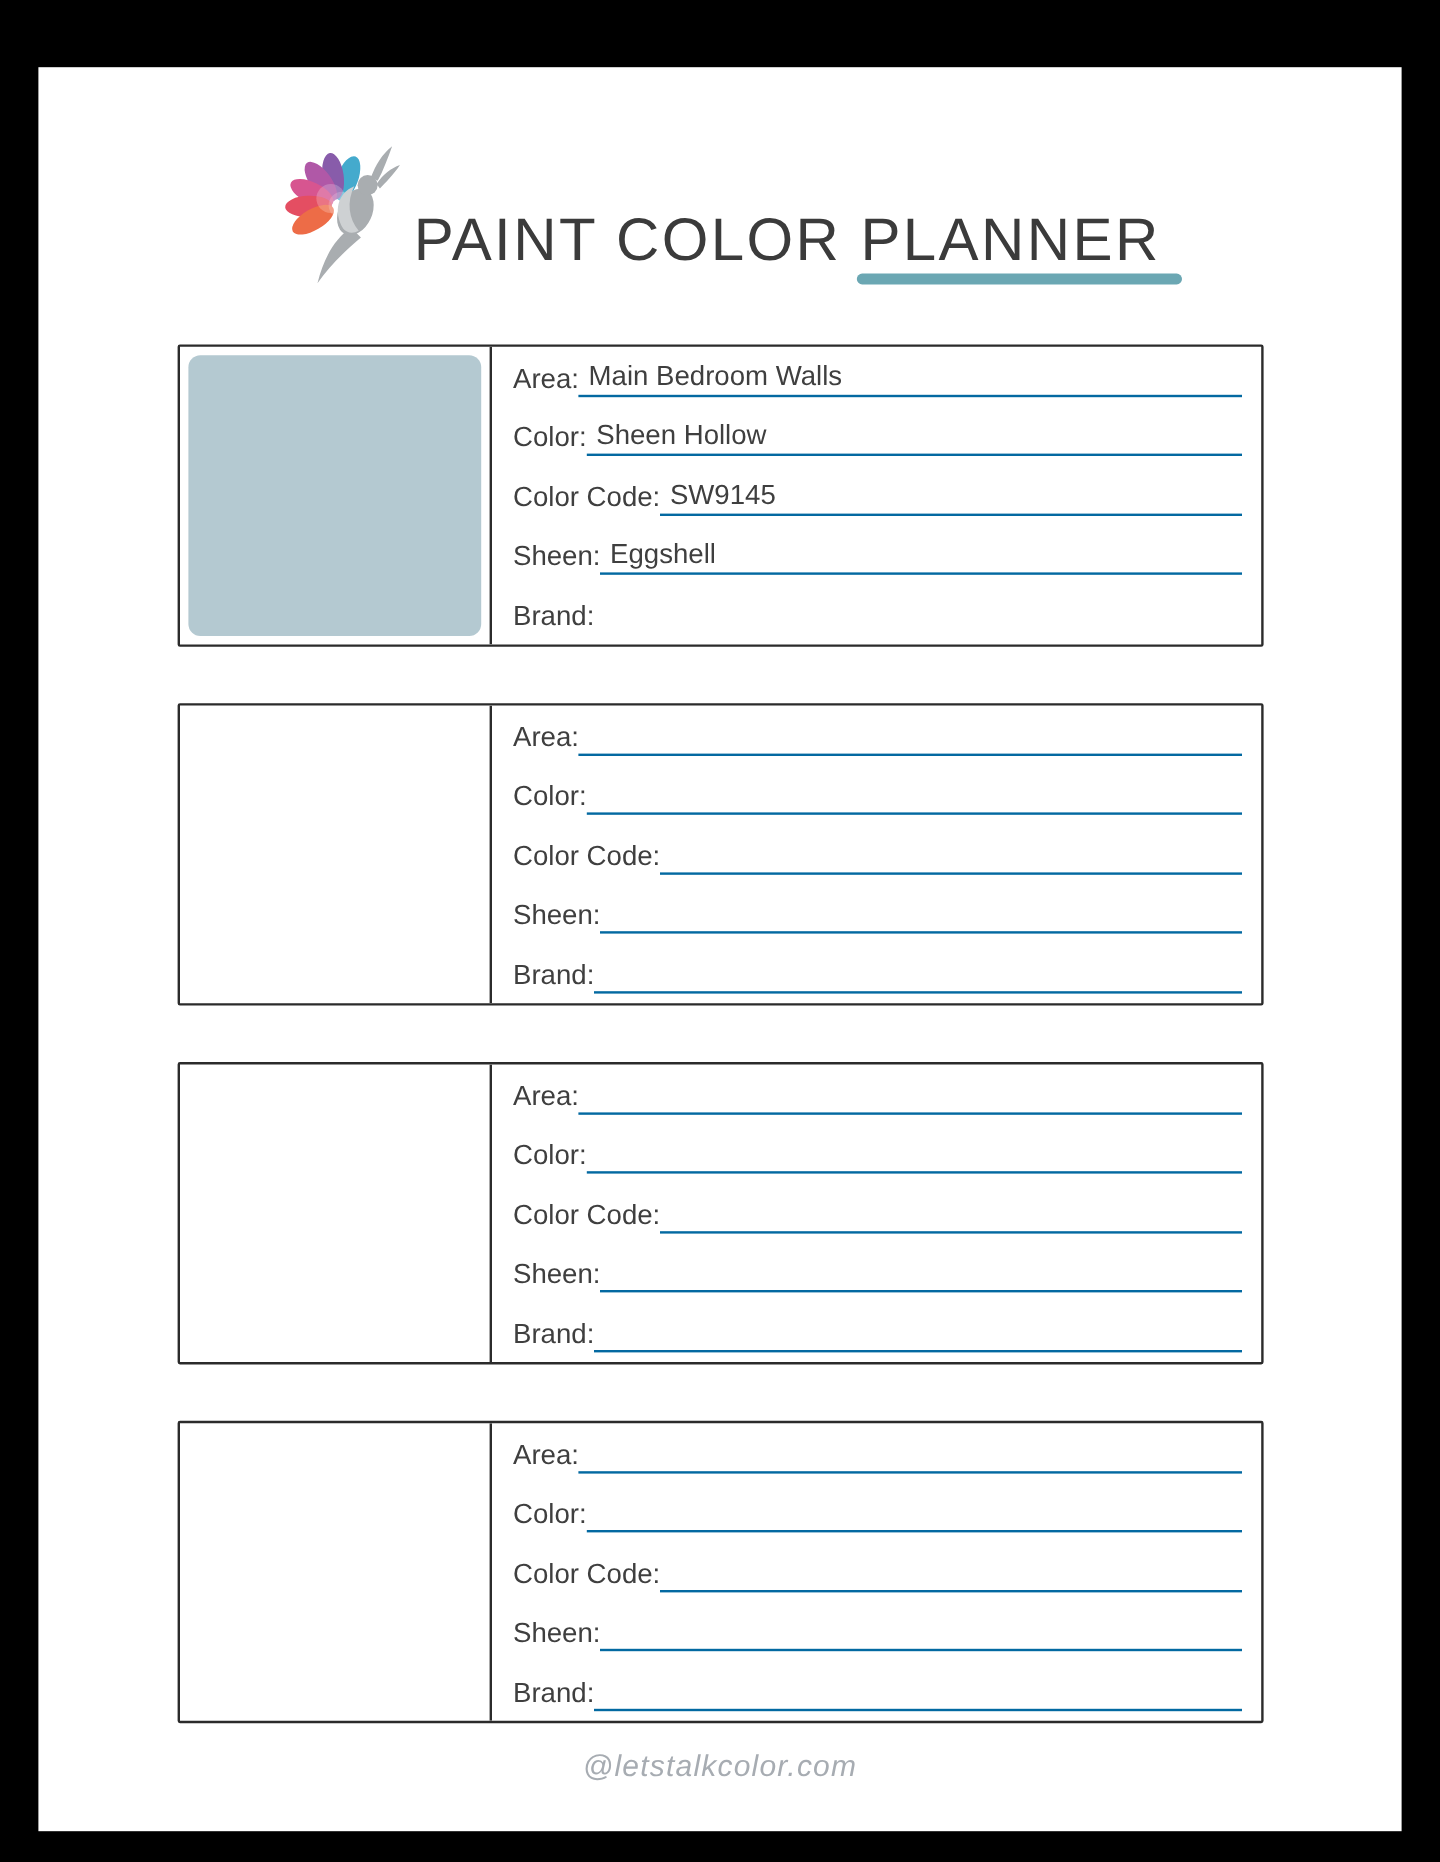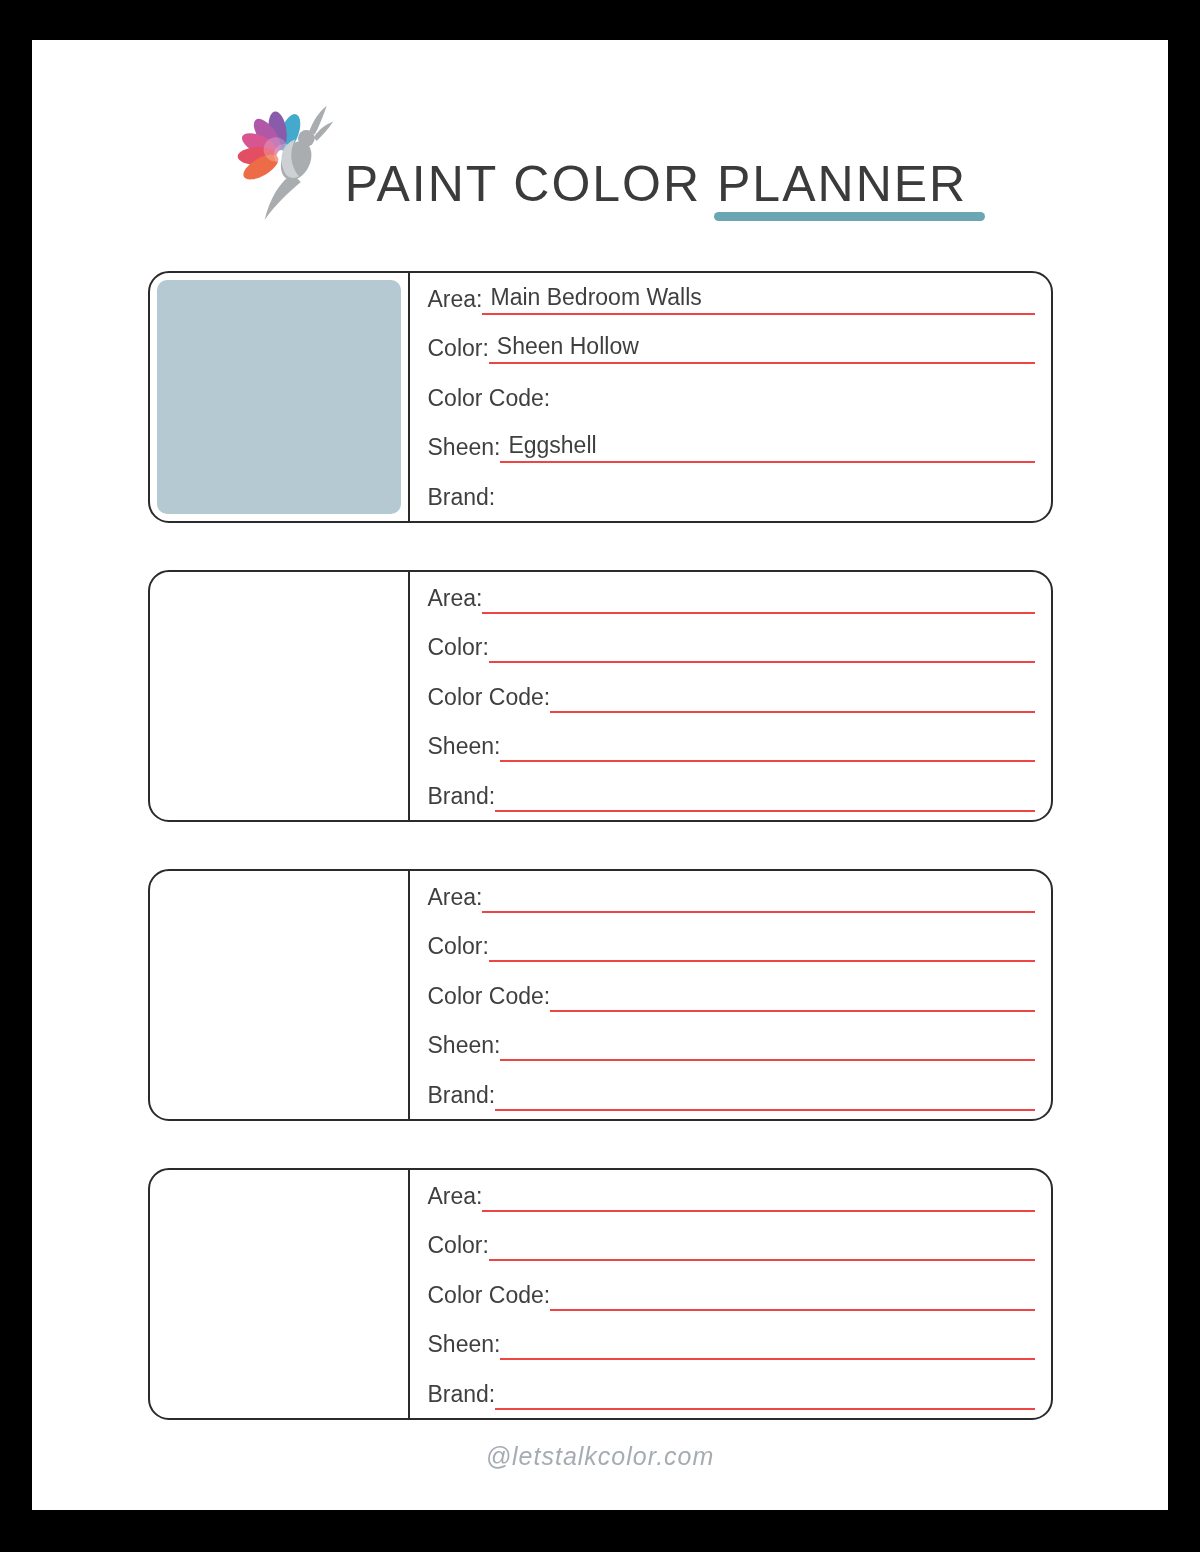--- a/index.html
+++ b/index.html
@@ -4,21 +4,21 @@
 <style>
   * { margin:0; padding:0; box-sizing:border-box; }
   html,body { width:1200px; height:1552px; }
   body {
     background:#000;
     font-family:"Liberation Sans", sans-serif;
     position:relative;
   }
   .page {
     position:absolute;
-    left:32px; top:40px;
+    left:32px; top:56px;
     width:1136px; height:1470px;
     background:#ffffff;
   }
   
   .header {
     display:flex;
     justify-content:center;
     align-items:flex-end;
     padding-top:58px;
     gap:8px;
@@ -46,21 +46,21 @@
     width:905px;
     margin:46px auto 0;
     display:flex;
     flex-direction:column;
     gap:47px;
   }
   .card {
     height:252px;
     display:flex;
     border:2px solid #2b2b2b;
-    border-radius:21px;
+    border-radius:2px;
     background:#fff;
     overflow:hidden;
   }
   .swatch-cell {
     width:260px;
     flex:0 0 auto;
     border-right:2px solid #2b2b2b;
     padding:7px;
   }
   .swatch {
@@ -77,21 +77,21 @@
     flex:1;
     display:flex;
     align-items:flex-end;
     padding-bottom:8px;
     font-size:23px;
     color:#3f3f3f;
   }
   .lbl { white-space:nowrap; padding-bottom:2px; }
   .line {
     flex:1;
-    border-bottom:2px solid #ef4444;
+    border-bottom:2px solid #0369a1;
     padding:0 4px 2px 8px;
     white-space:nowrap;
     overflow:hidden;
   }
   
   .footer {
     margin-top:22px;
     text-align:center;
     font-size:25px;
     font-style:italic;
@@ -141,20 +141,21 @@
         <div class="row">
           <span class="lbl">Area:</span>
           <span class="line">Main Bedroom Walls</span>
         </div>
         <div class="row">
           <span class="lbl">Color:</span>
           <span class="line">Sheen Hollow</span>
         </div>
         <div class="row">
           <span class="lbl">Color Code:</span>
+          <span class="line">SW9145</span>
         </div>
         <div class="row">
           <span class="lbl">Sheen:</span>
           <span class="line">Eggshell</span>
         </div>
         <div class="row">
           <span class="lbl">Brand:</span>
         </div>
       </div>
     </section>

